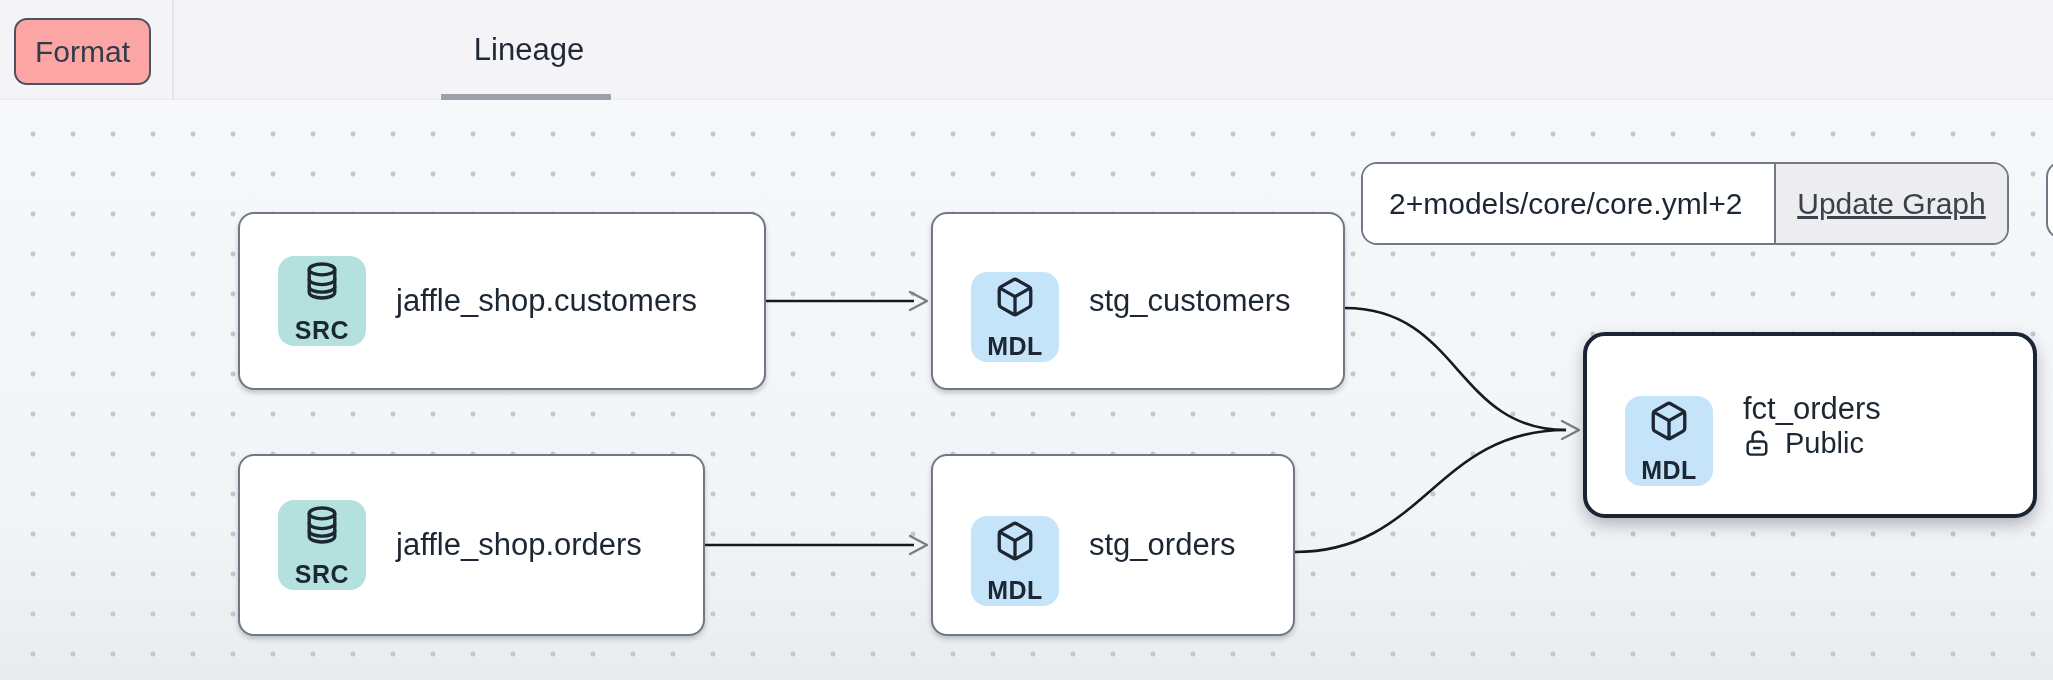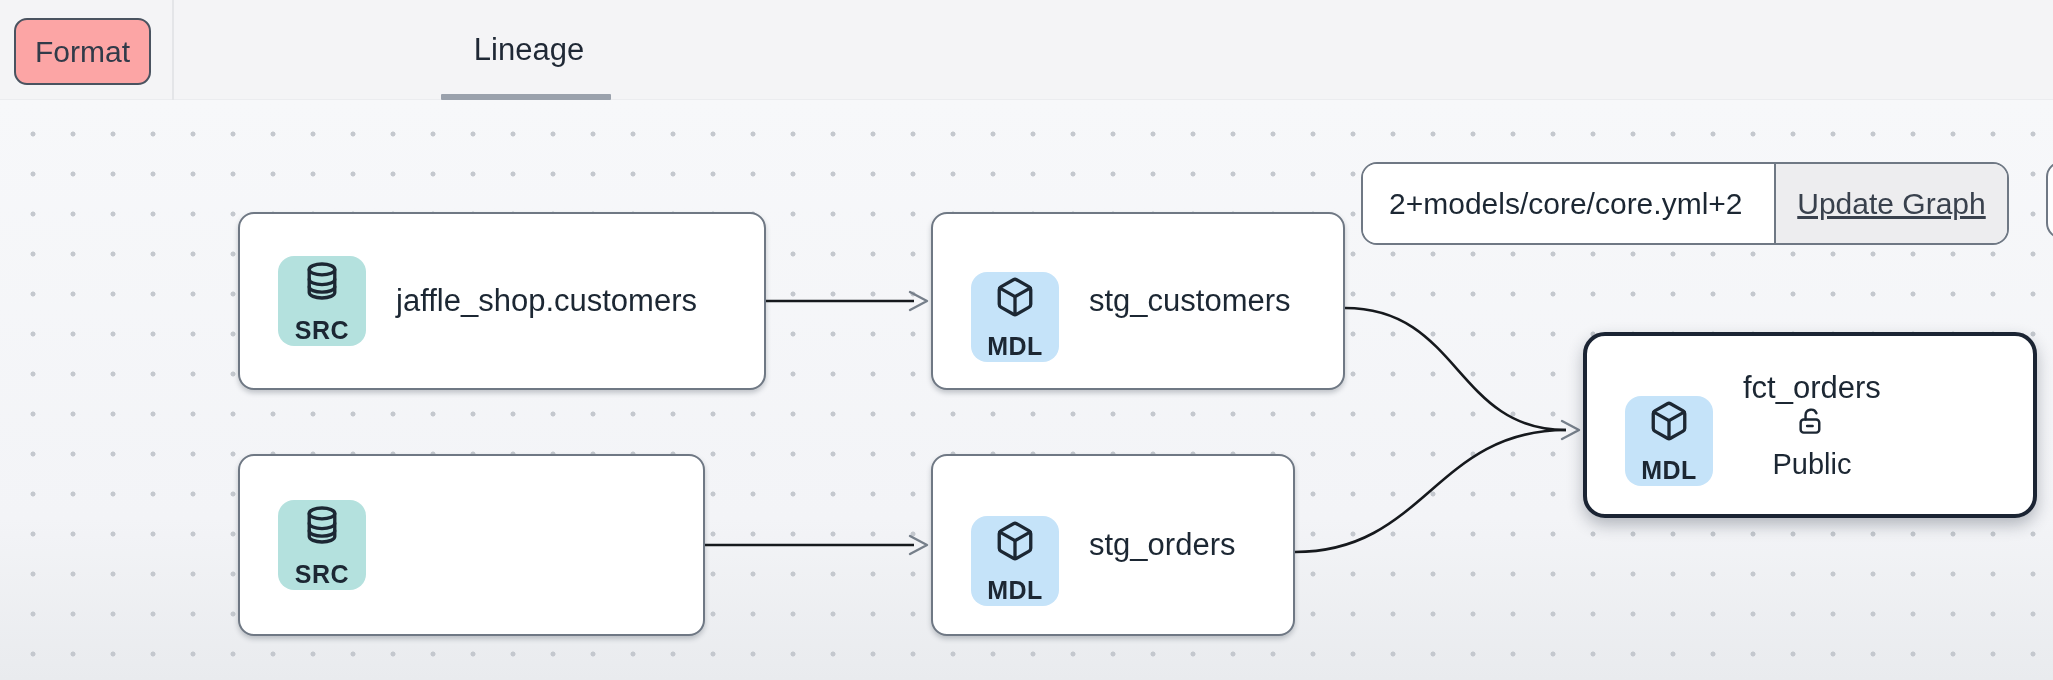--- a/index.html
+++ b/index.html
@@ -60,21 +60,21 @@
     display:flex;flex-direction:column;align-items:center;justify-content:center;gap:16px;
     color:#1c2733;
   }
   .chip.src{background:#b4e1de;}
   .chip.mdl{background:#c5e3f9;margin-top:32px;}
   .chip svg{width:42px;height:42px;display:block;}
   .chip-label{font-size:25px;font-weight:600;letter-spacing:.5px;line-height:1;}
   .node-label{font-size:31px;margin-left:30px;white-space:nowrap;}
   .node-text{margin-left:30px;display:flex;flex-direction:column;}
   .node-title{font-size:31px;font-weight:500;white-space:nowrap;}
-  .access-badge{display:flex;align-items:center;gap:11px;font-size:29px;flex-direction:column;}
+  .access-badge{display:flex;align-items:center;gap:11px;font-size:29px;}
   .access-badge svg{width:31px;height:31px;display:block;}
   
   .query-bar{
     position:absolute;left:1361px;top:62px;width:648px;height:83px;
     border:2px solid #6f7884;border-radius:16px;overflow:hidden;
     display:flex;box-sizing:border-box;background:#ffffff;
   }
   .query-input{
     flex:1;border:none;outline:none;background:#ffffff;
     font-family:"Liberation Sans","DejaVu Sans",sans-serif;
@@ -141,20 +141,21 @@
   <div class="node" style="left:238px;top:354px;width:467px;height:182px;">
     <div class="chip src">
       <svg class="icon" viewBox="0 0 24 24">
         <ellipse cx="12" cy="5.4" rx="7.3" ry="3.1"></ellipse>
         <path d="M4.7 5.4v13.2c0 1.7 3.27 3.1 7.3 3.1s7.3-1.4 7.3-3.1V5.4"></path>
         <path d="M4.7 11c0 1.7 3.27 3.1 7.3 3.1s7.3-1.4 7.3-3.1"></path>
         <path d="M4.7 15.3c0 1.7 3.27 3.1 7.3 3.1s7.3-1.4 7.3-3.1"></path>
       </svg>
       <span class="chip-label">SRC</span>
     </div>
+    <span class="node-label">jaffle_shop.orders</span>
   </div>
 
   <div class="node" style="left:931px;top:354px;width:364px;height:182px;">
     <div class="chip mdl">
       <svg class="icon" viewBox="0 0 24 24">
         <path d="M21 16.2V7.8a1.8 1.8 0 0 0-.9-1.56l-7.2-4.1a1.8 1.8 0 0 0-1.8 0l-7.2 4.1A1.8 1.8 0 0 0 3 7.8v8.4a1.8 1.8 0 0 0 .9 1.56l7.2 4.1a1.8 1.8 0 0 0 1.8 0l7.2-4.1a1.8 1.8 0 0 0 .9-1.56z"></path>
         <polyline points="3.4 6.9 12 11.8 20.6 6.9"></polyline>
         <line x1="12" y1="21.8" x2="12" y2="11.8"></line>
       </svg>
       <span class="chip-label">MDL</span>

